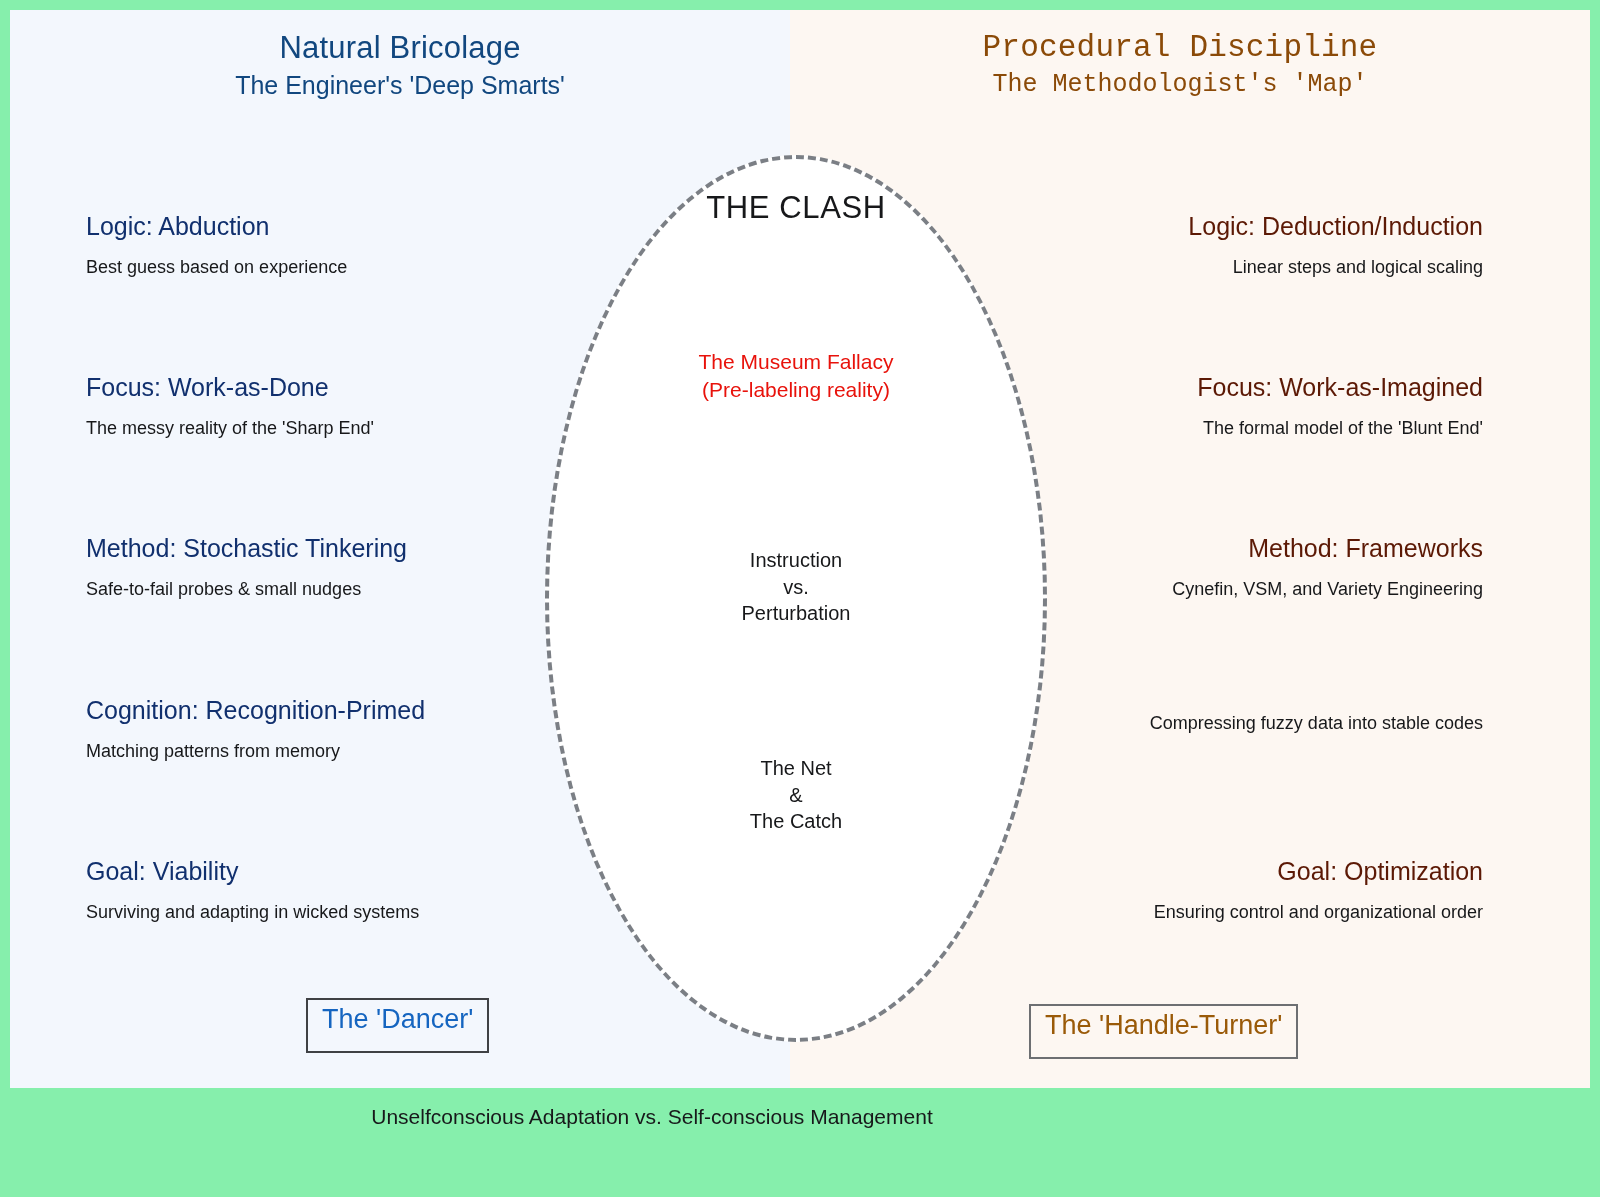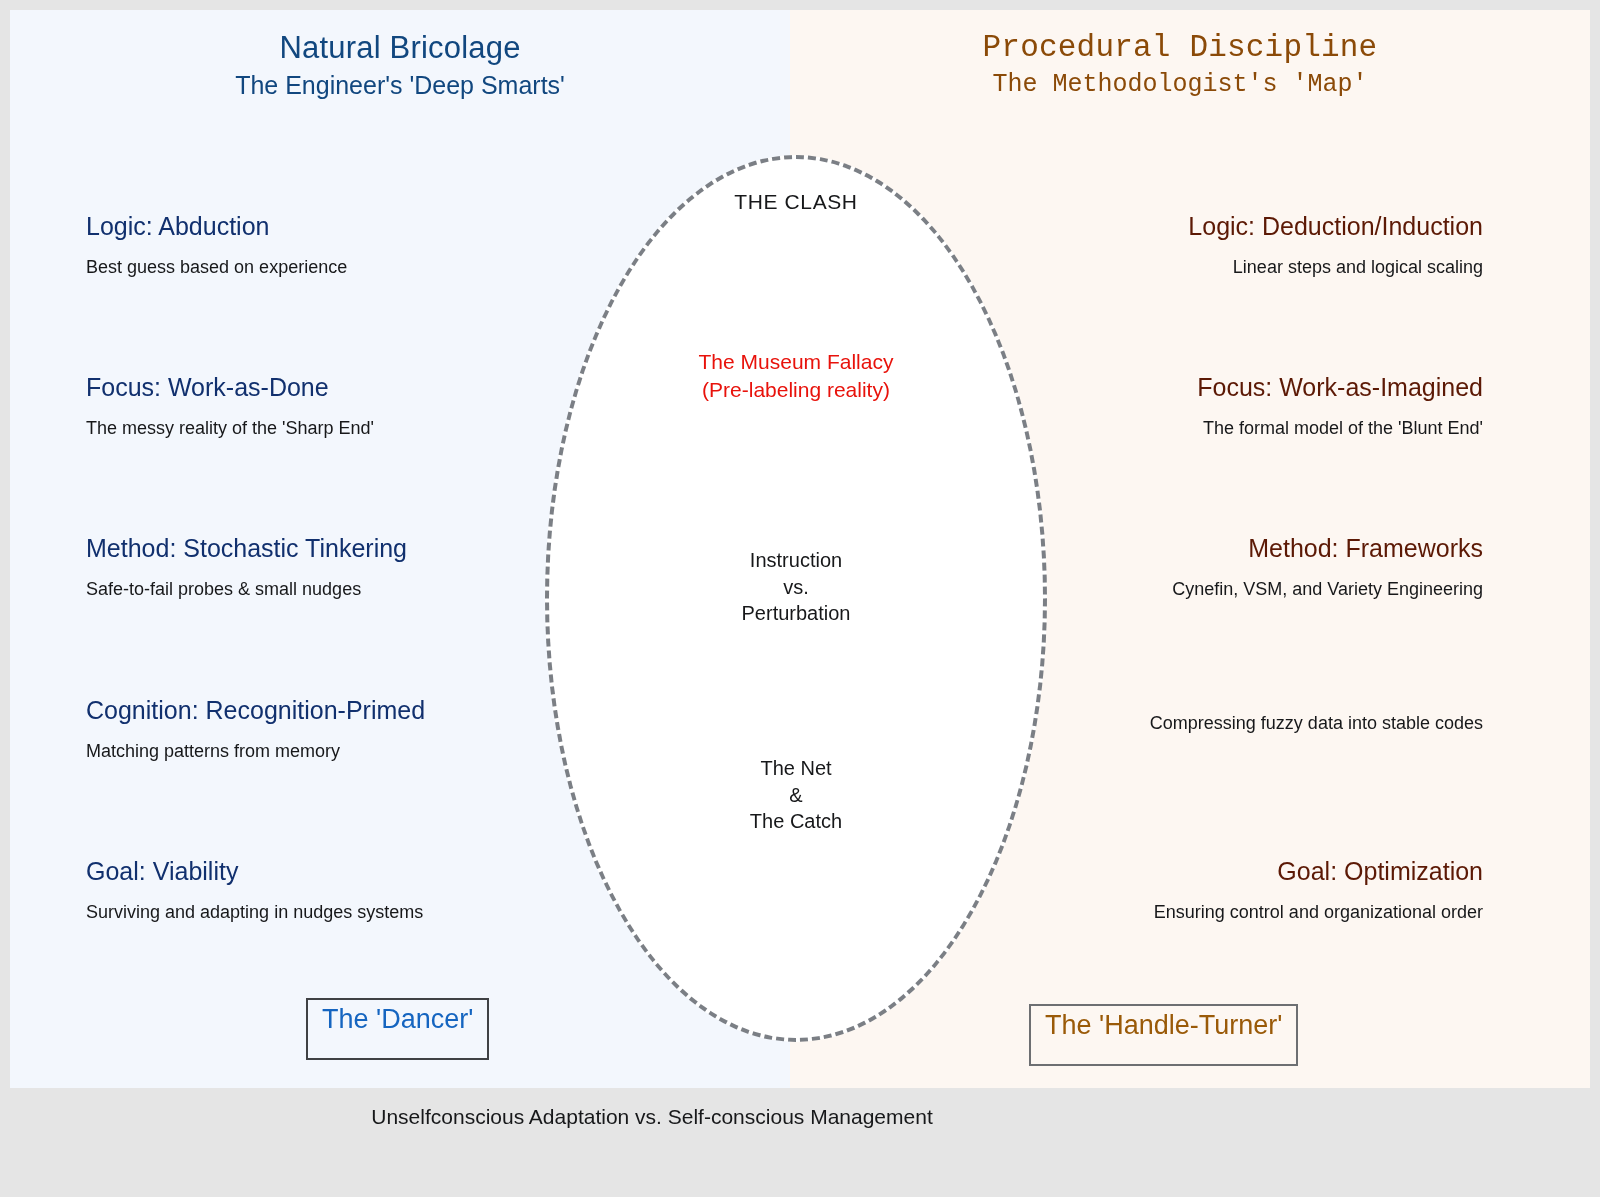--- a/index.html
+++ b/index.html
@@ -9,21 +9,21 @@
   }
   body {
     font-family: "Liberation Sans", sans-serif;
     -webkit-font-smoothing: antialiased;
   }
 
   #canvas {
     position: relative;
     width: 1600px;
     height: 1197px;
-    background: #e5e5e5;
+    background: #86efac;
     overflow: hidden;
   }
 
   
   .panel {
     position: absolute;
     top: 10px;
     height: 1078px;
   }
   #panel-left  { left: 10px;  width: 780px; background: #f3f7fd; }
@@ -95,21 +95,21 @@
 
   .center-text {
     position: absolute;
     width: 502px;
     left: 545px;
     text-align: center;
     color: #17181a;
   }
   #clash-title {
     top: 190px;
-    font-size: 21px;
+    font-size: 31px;
     letter-spacing: .6px;
   }
   #museum-fallacy {
     top: 348px;
     font-size: 21px;
     line-height: 1.33;
     color: #e8120b;
   }
   #instruction-block {
     top: 547px;
@@ -120,21 +120,21 @@
     top: 755px;
     font-size: 20px;
     line-height: 1.33;
   }
 
   
   .archetype-box {
     position: absolute;
     border: 2px solid #3f4144;
     background: transparent;
-    padding: 5px 14px 23px 14px;
+    padding: 5px 14px 16px 14px;
     font-size: 27px;
     line-height: 1.1;
     white-space: nowrap;
   }
   #archetype-left {
     left: 306px;
     top: 998px;
     color: #1565c0;
   }
   #archetype-right {
@@ -185,21 +185,21 @@
     <div class="row" style="top:322px">
       <div class="row-label">Method: Stochastic Tinkering</div>
       <div class="row-desc">Safe-to-fail probes &amp; small nudges</div>
     </div>
     <div class="row" style="top:484px">
       <div class="row-label">Cognition: Recognition-Primed</div>
       <div class="row-desc">Matching patterns from memory</div>
     </div>
     <div class="row" style="top:645px">
       <div class="row-label">Goal: Viability</div>
-      <div class="row-desc">Surviving and adapting in nudges systems</div>
+      <div class="row-desc">Surviving and adapting in wicked systems</div>
     </div>
   </div>
 
   <div class="side-rows" id="rows-right">
     <div class="row" style="top:0px">
       <div class="row-label">Logic: Deduction/Induction</div>
       <div class="row-desc">Linear steps and logical scaling</div>
     </div>
     <div class="row" style="top:161px">
       <div class="row-label">Focus: Work-as-Imagined</div>

